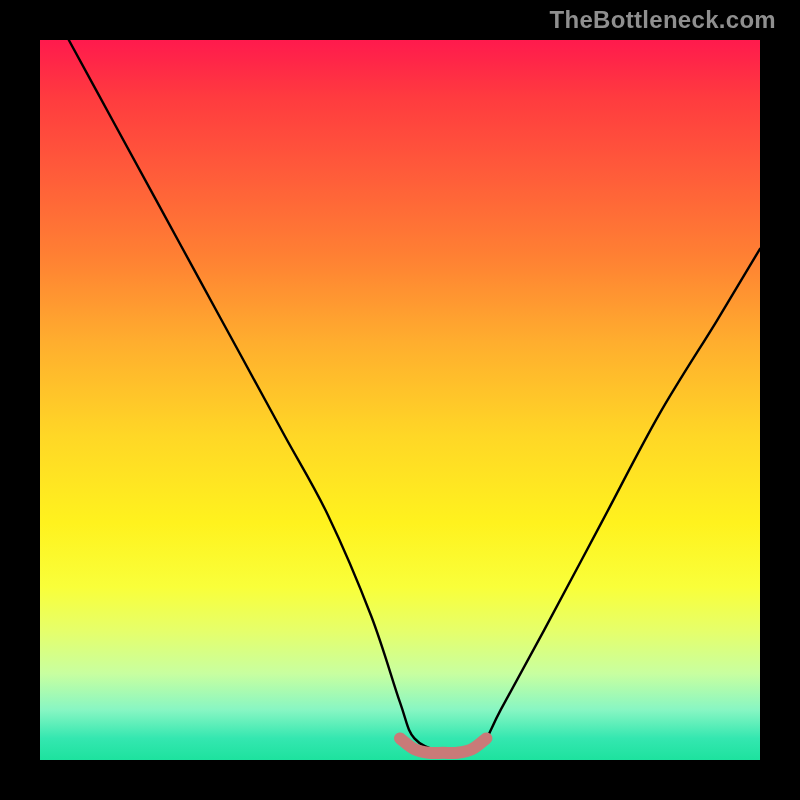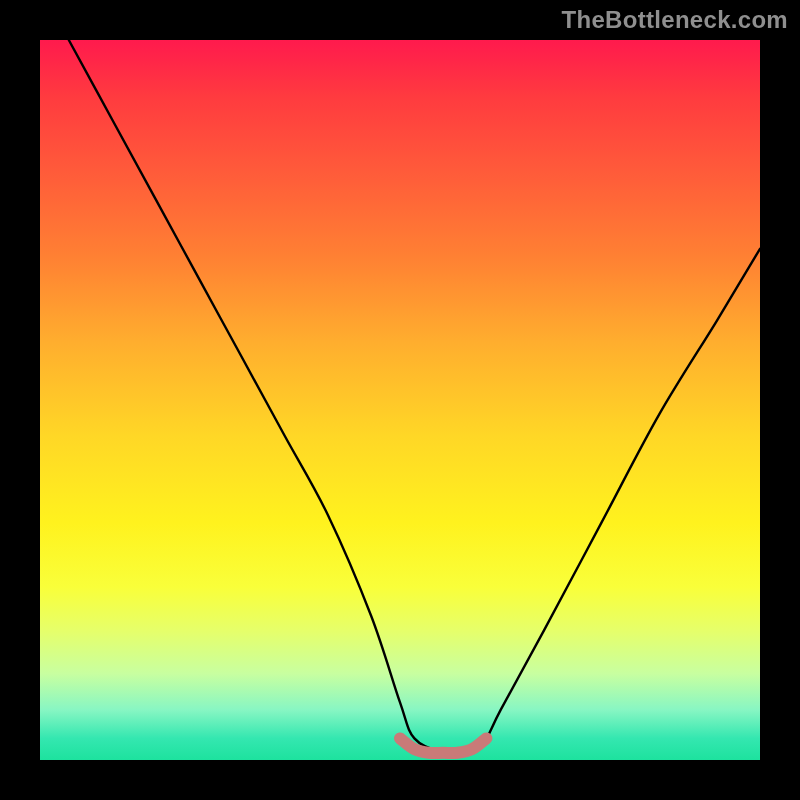--- a/index.html
+++ b/index.html
@@ -34,21 +34,21 @@
       #f9ff3a 76%,
       #e6ff6a 82%,
       #c8ffa0 88%,
       #88f6c3 93%,
       #34e7b0 97%,
       #1de29e 100%);
   }
   .watermark {
     position: absolute;
     top: 6px;
-    right: 12px;
+    right: 24px;
     color: #8f8f8f;
     font-size: 24px;
     font-weight: 600;
     letter-spacing: 0.3px;
     user-select: none;
   }
   svg.curve {
     position: absolute;
     left: 0;
     top: 0;

